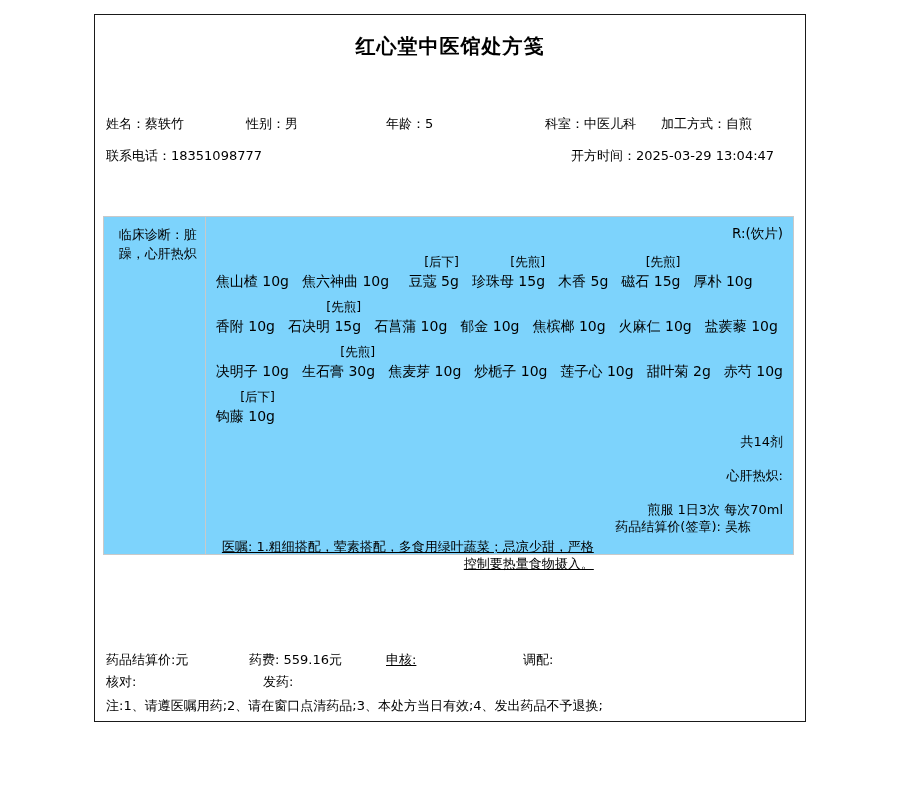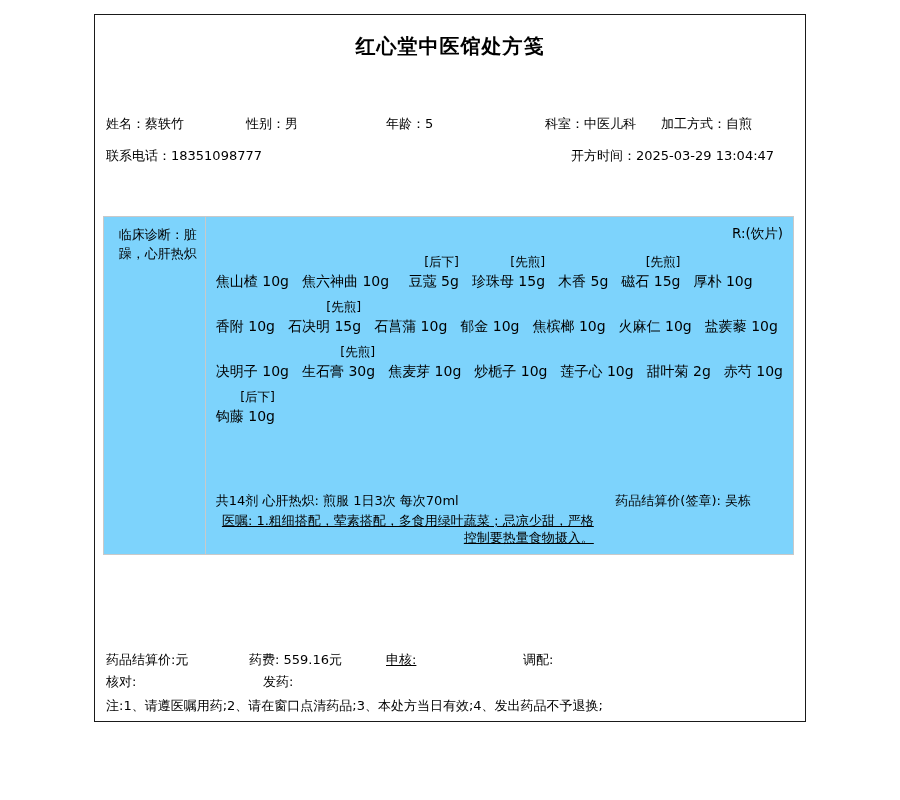--- a/index.html
+++ b/index.html
@@ -28,21 +28,21 @@
   }
   .rx-right{
     flex:1;padding:6px 10px 8px;display:flex;flex-direction:column;box-sizing:border-box;
   }
   .rx-header{margin:2px 0 10px;font-size:13.5px;}
   .herb-row{display:flex;gap:13px;margin-bottom:5px;flex-wrap:nowrap;}
   .herb{display:inline-block;white-space:nowrap;}
   .ann{display:block;height:18px;line-height:18px;font-size:12.5px;padding-left:22px;}
   .hline{display:block;height:22px;line-height:20px;font-size:14px;}
   .spacer{flex:1;}
-  .usage-row{display:flex;line-height:17px;}
+  .usage-row{display:flex;line-height:17px;flex-direction:column;}
   .sig{margin-left:auto;margin-right:32px;}
   .advice{width:378px;line-height:16.5px;margin-top:4px;text-decoration:underline;}
   .note-line{white-space:nowrap;}
 </style>
 </head>
 <body>
 
 <div class="frame">
 
   <div class="title">红心堂中医馆处方笺</div>

